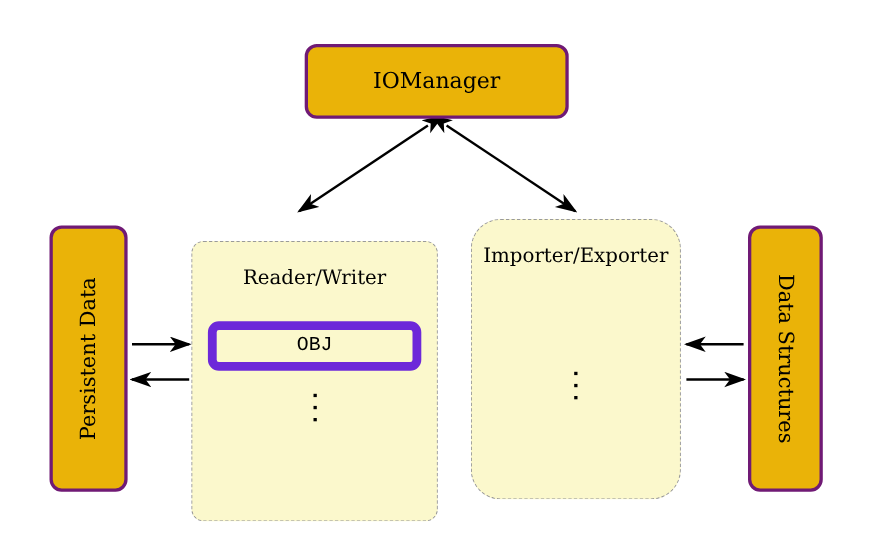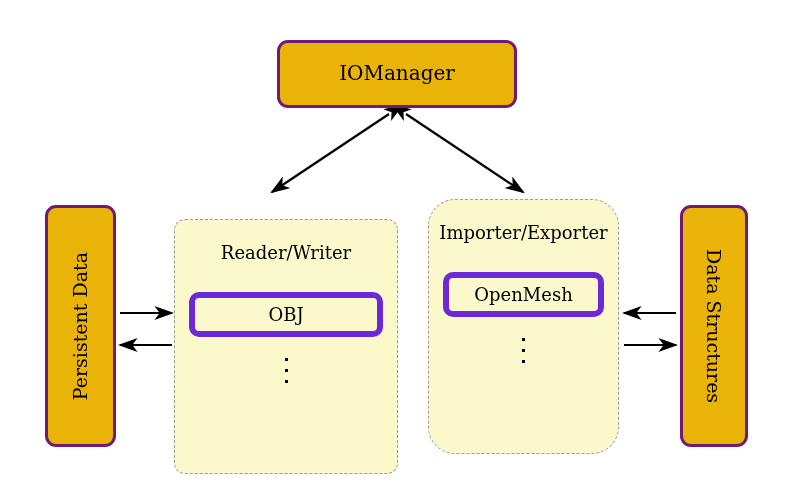--- a/index.html
+++ b/index.html
@@ -50,28 +50,29 @@
     text-align: center;
     font-size: 18px;
     white-space: nowrap;
   }
 
   
   .item {
     position: absolute;
     box-sizing: border-box;
     background: #fbf8cc;
-    border: 6px solid #6d28d9;
+    border: 8px solid #6d28d9;
     border-radius: 10px;
     display: flex;
     align-items: center;
     justify-content: center;
     text-align: center;
     font-size: 18px;
     line-height: 1.2;
+    font-family: Liberation Mono, monospace;
   }
 
   
   .vdots {
     position: absolute;
     display: flex;
     flex-direction: column;
     align-items: center;
     justify-content: space-between;
   }
@@ -213,23 +214,20 @@
       <i></i>
         <i></i>
         <i></i>
     </div>
 
   </div>
 
   <div class="node panel" id="importer-exporter-panel">
     <div class="panel-title">Importer/Exporter</div>
 
-    <div class="item item-first">
-      <span>OpenMesh</span>
-    </div>
 
     <div class="vdots">
       <i></i>
         <i></i>
         <i></i>
     </div>
 
   </div>
 
 </div>

